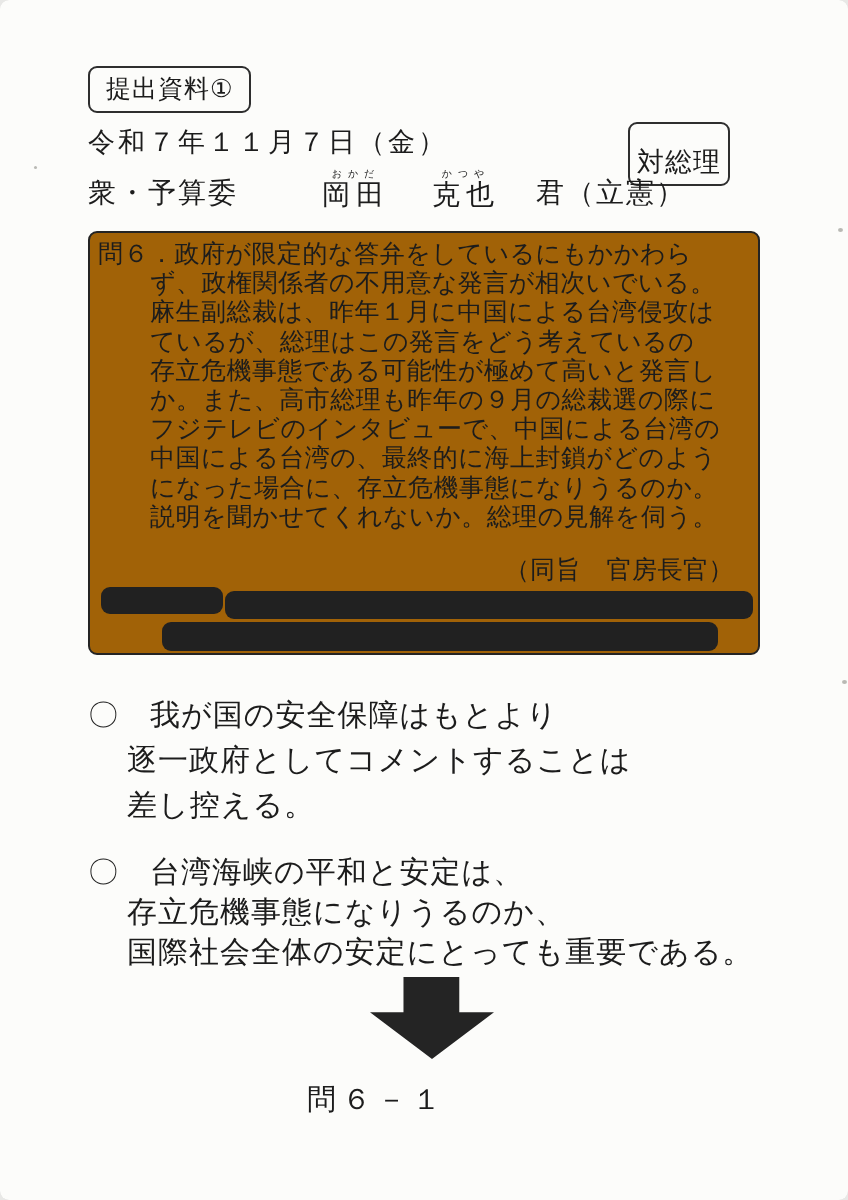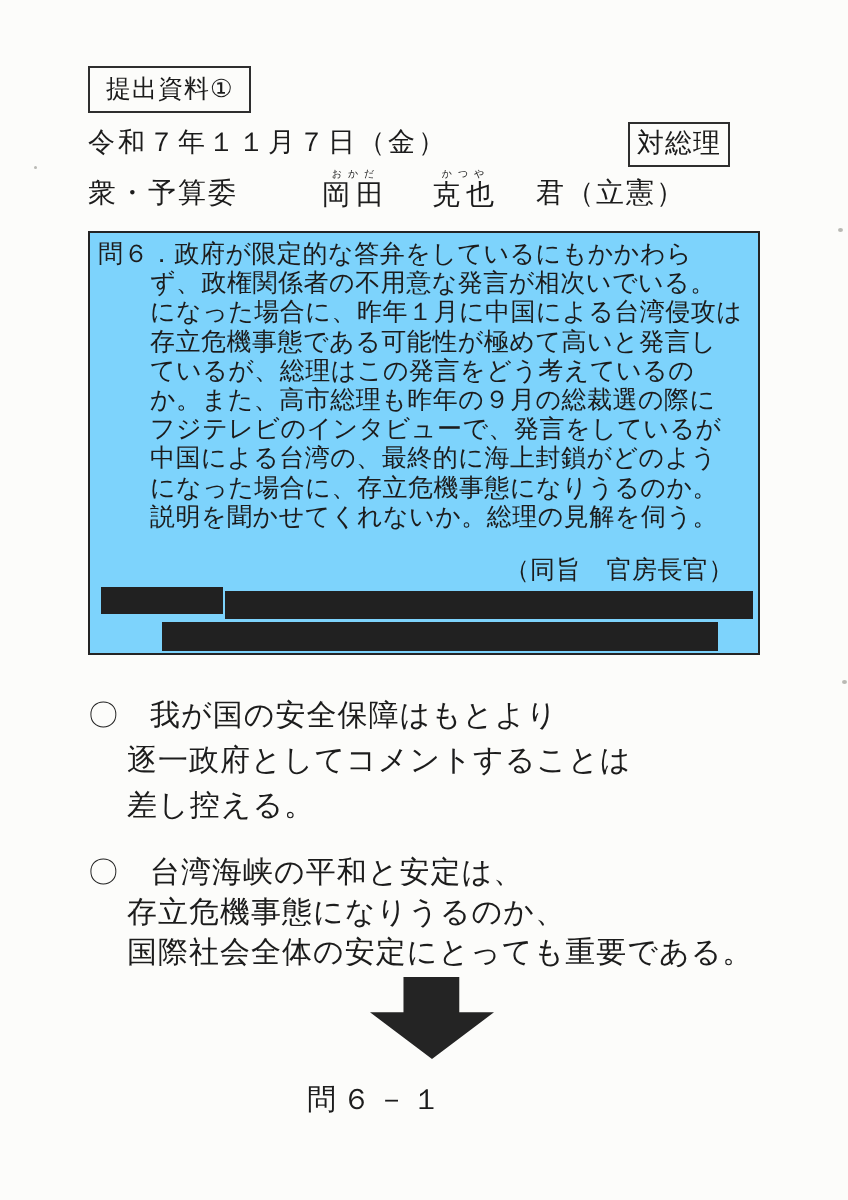--- a/index.html
+++ b/index.html
@@ -1,15 +1,15 @@
 <!DOCTYPE html>
 <html lang="ja"><head>
 <meta charset="utf-8">
 <style>
-  * { margin: 0; padding: 0; box-sizing: border-box; }
+  * { margin: 0; padding: 0; box-sizing: border-box; border-radius: 9px; }
   html, body { width: 848px; }
   body {
     font-family: "Liberation Sans", "DejaVu Sans", sans-serif;
     background: #e8e8e6;
   }
   .page {
     position: relative;
     width: 848px;
     height: 1200px;
     background: #fcfcfa;
@@ -28,21 +28,21 @@
   }
   .date-text {
     position: absolute; left: 88px; top: 124px;
     font-size: 27px;
     letter-spacing: 3px;
     text-align: right;
   }
   .addressee-box {
     position: absolute; left: 628px; top: 122px;
     border: 2px solid #2e2e2e;
-    padding: 1px 7px 4px 7px;
+    padding: 20px 7px 4px 7px;
     font-size: 27px;
     letter-spacing: 1px;
   }
   .member-row {
     position: absolute; left: 88px; top: 168px;
     display: flex;
     align-items: flex-end;
     font-size: 28px;
   }
   .committee { letter-spacing: 2px; padding-bottom: 2px; }
@@ -60,21 +60,21 @@
 
   
   .question-box {
     position: absolute; left: 88px; top: 231px;
     width: 672px;
     border: 2.5px solid #242424;
     padding: 6px 8px 0 8px;
     font-size: 25px;
     line-height: 29.2px;
     letter-spacing: 0.5px;
-    background: #7dd3fc;
+    background: #a16207;
   }
   .q-line.indent { padding-left: 52px; }
   .q-attribution { text-align: right; padding-right: 16px; margin-top: 24px; }
   .redactions { position: relative; height: 66px; margin-top: 3px; }
   .redaction-bar { position: absolute; background: #212121; }
   .bar-1a { left: 3px;   top: 0;    width: 122px; height: 27px; }
   .bar-1b { left: 127px; top: 4px;  width: 528px; height: 28px; }
   .bar-2  { left: 64px;  top: 35px; width: 556px; height: 29px; }
 
   
@@ -136,25 +136,25 @@
       <ruby><span class="name-part">岡田</span><rt>おかだ</rt></ruby>
       <span class="name-gap"></span>
       <ruby><span class="name-part">克也</span><rt>かつや</rt></ruby>
       <span class="member-suffix">君（立憲）</span>
     </span>
   </div>
 
   <div class="question-box">
     <div class="q-line">問６．政府が限定的な答弁をしているにもかかわら</div>
     <div class="q-line indent">ず、政権関係者の不用意な発言が相次いでいる。</div>
-    <div class="q-line indent">になった場合に、昨年１月に中国による台湾侵攻は</div>
+    <div class="q-line indent">麻生副総裁は、昨年１月に中国による台湾侵攻は</div>
+    <div class="q-line indent">ているが、総理はこの発言をどう考えているの</div>
     <div class="q-line indent">存立危機事態である可能性が極めて高いと発言し</div>
-    <div class="q-line indent">ているが、総理はこの発言をどう考えているの</div>
     <div class="q-line indent">か。また、高市総理も昨年の９月の総裁選の際に</div>
-    <div class="q-line indent">フジテレビのインタビューで、発言をしているが</div>
+    <div class="q-line indent">フジテレビのインタビューで、中国による台湾の</div>
     <div class="q-line indent">中国による台湾の、最終的に海上封鎖がどのよう</div>
     <div class="q-line indent">になった場合に、存立危機事態になりうるのか。</div>
     <div class="q-line indent">説明を聞かせてくれないか。総理の見解を伺う。</div>
     <div class="q-line q-attribution">（同旨　官房長官）</div>
     <div class="redactions">
       <div class="redaction-bar bar-1a"></div>
       <div class="redaction-bar bar-1b"></div>
       <div class="redaction-bar bar-2"></div>
     </div>
   </div>

